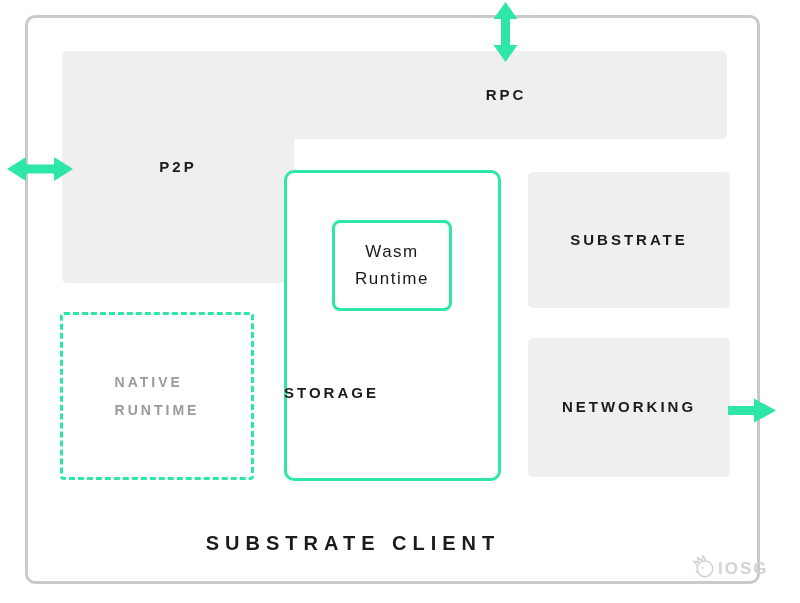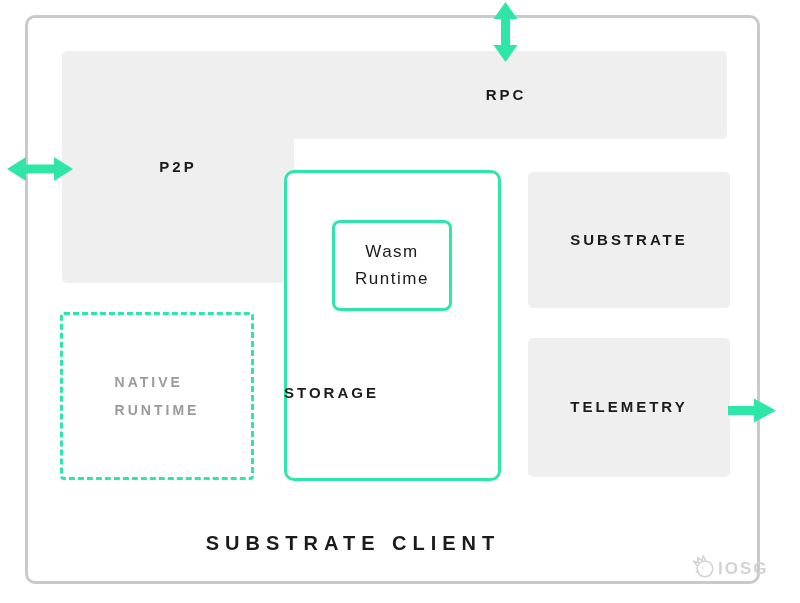--- a/index.html
+++ b/index.html
@@ -97,21 +97,21 @@
 
 <div class="gray-box rpc-box">
   <div class="box-label">RPC</div>
 </div>
 
 <div class="gray-box consensus-box">
   <div class="box-label">SUBSTRATE</div>
 </div>
 
 <div class="gray-box telemetry-box">
-  <div class="box-label">TELEMETRY</div>
+  <div class="box-label">NETWORKING</div>
 </div>
 
 <div class="storage-box"></div>
 <div class="wasm-box">
   <div class="wasm-label">
     <div>Wasm</div>
     <div>Runtime</div>
   </div>
 </div>
 <div class="storage-label">STORAGE</div>

